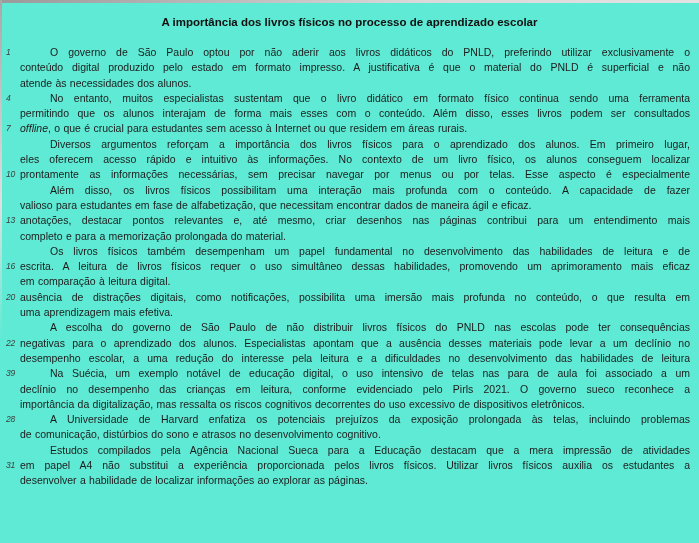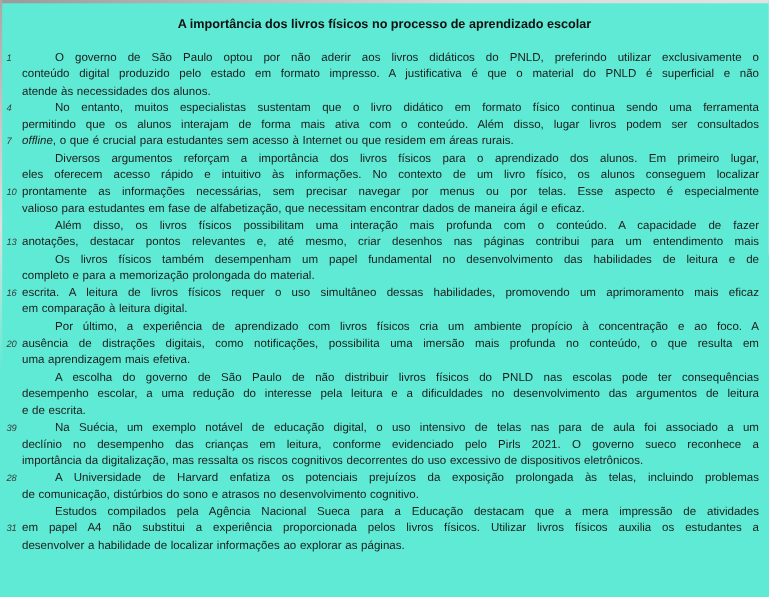--- a/index.html
+++ b/index.html
@@ -79,89 +79,85 @@
       <div class="line">
         <span class="lnum"></span>
         <span class="ltext end"><span>atende às necessidades dos alunos.</span></span>
       </div>
       <div class="line">
         <span class="lnum">4</span>
         <span class="ltext ind"><span>No entanto, muitos especialistas sustentam que o livro didático em formato físico continua sendo uma ferramenta</span></span>
       </div>
       <div class="line">
         <span class="lnum"></span>
-        <span class="ltext"><span>permitindo que os alunos interajam de forma mais ativa com o conteúdo. Além disso, lugar livros podem ser consultados</span></span>
+        <span class="ltext"><span>permitindo que os alunos interajam de forma mais esses com o conteúdo. Além disso, esses livros podem ser consultados</span></span>
       </div>
       <div class="line">
         <span class="lnum">7</span>
         <span class="ltext end"><span class="it">offline</span><span>, o que é crucial para estudantes sem acesso à Internet ou que residem em áreas rurais.</span></span>
       </div>
       <div class="line">
         <span class="lnum"></span>
         <span class="ltext ind"><span>Diversos argumentos reforçam a importância dos livros físicos para o aprendizado dos alunos. Em primeiro lugar,</span></span>
       </div>
       <div class="line">
         <span class="lnum"></span>
         <span class="ltext"><span>eles oferecem acesso rápido e intuitivo às informações. No contexto de um livro físico, os alunos conseguem localizar</span></span>
       </div>
       <div class="line">
         <span class="lnum">10</span>
         <span class="ltext"><span>prontamente as informações necessárias, sem precisar navegar por menus ou por telas. Esse aspecto é especialmente</span></span>
       </div>
       <div class="line">
         <span class="lnum"></span>
-        <span class="ltext end"><span>valioso para estudantes em fase de alfabetização, que necessitam encontrar dados de maneira ágil e eficaz.</span></span>
+        <span class="ltext ind"><span>Além disso, os livros físicos possibilitam uma interação mais profunda com o conteúdo. A capacidade de fazer</span></span>
       </div>
       <div class="line">
         <span class="lnum"></span>
-        <span class="ltext ind"><span>Além disso, os livros físicos possibilitam uma interação mais profunda com o conteúdo. A capacidade de fazer</span></span>
+        <span class="ltext end"><span>valioso para estudantes em fase de alfabetização, que necessitam encontrar dados de maneira ágil e eficaz.</span></span>
       </div>
       <div class="line">
         <span class="lnum">13</span>
         <span class="ltext"><span>anotações, destacar pontos relevantes e, até mesmo, criar desenhos nas páginas contribui para um entendimento mais</span></span>
       </div>
       <div class="line">
         <span class="lnum"></span>
-        <span class="ltext ind"><span>Os livros físicos também desempenham um papel fundamental no desenvolvimento das habilidades de leitura e de</span></span>
+        <span class="ltext end"><span>completo e para a memorização prolongada do material.</span></span>
       </div>
       <div class="line">
         <span class="lnum"></span>
-        <span class="ltext end"><span>completo e para a memorização prolongada do material.</span></span>
+        <span class="ltext ind"><span>Os livros físicos também desempenham um papel fundamental no desenvolvimento das habilidades de leitura e de</span></span>
       </div>
       <div class="line">
         <span class="lnum">16</span>
         <span class="ltext"><span>escrita. A leitura de livros físicos requer o uso simultâneo dessas habilidades, promovendo um aprimoramento mais eficaz</span></span>
       </div>
       <div class="line">
         <span class="lnum"></span>
         <span class="ltext end"><span>em comparação à leitura digital.</span></span>
-      </div>
-      <div class="line">
-        <span class="lnum"></span>
-        <span class="ltext ind"><span>Por último, a experiência de aprendizado com livros físicos cria um ambiente propício à concentração e ao foco. A</span></span>
       </div>
       <div class="line">
         <span class="lnum">20</span>
         <span class="ltext"><span>ausência de distrações digitais, como notificações, possibilita uma imersão mais profunda no conteúdo, o que resulta em</span></span>
       </div>
       <div class="line">
         <span class="lnum"></span>
         <span class="ltext end"><span>uma aprendizagem mais efetiva.</span></span>
       </div>
       <div class="line">
         <span class="lnum"></span>
         <span class="ltext ind"><span>A escolha do governo de São Paulo de não distribuir livros físicos do PNLD nas escolas pode ter consequências</span></span>
       </div>
       <div class="line">
-        <span class="lnum"></span>
-        <span class="ltext"><span>desempenho escolar, a uma redução do interesse pela leitura e a dificuldades no desenvolvimento das argumentos de leitura</span></span>
+        <span class="lnum">22</span>
+        <span class="ltext"><span>negativas para o aprendizado dos alunos. Especialistas apontam que a ausência desses materiais pode levar a um declínio no</span></span>
       </div>
       <div class="line">
         <span class="lnum"></span>
-        <span class="ltext end"><span>e de escrita.</span></span>
+        <span class="ltext"><span>desempenho escolar, a uma redução do interesse pela leitura e a dificuldades no desenvolvimento das habilidades de leitura</span></span>
       </div>
       <div class="line">
         <span class="lnum">39</span>
         <span class="ltext ind"><span>Na Suécia, um exemplo notável de educação digital, o uso intensivo de telas nas para de aula foi associado a um</span></span>
       </div>
       <div class="line">
         <span class="lnum"></span>
         <span class="ltext"><span>declínio no desempenho das crianças em leitura, conforme evidenciado pelo Pirls 2021. O governo sueco reconhece a</span></span>
       </div>
       <div class="line">

